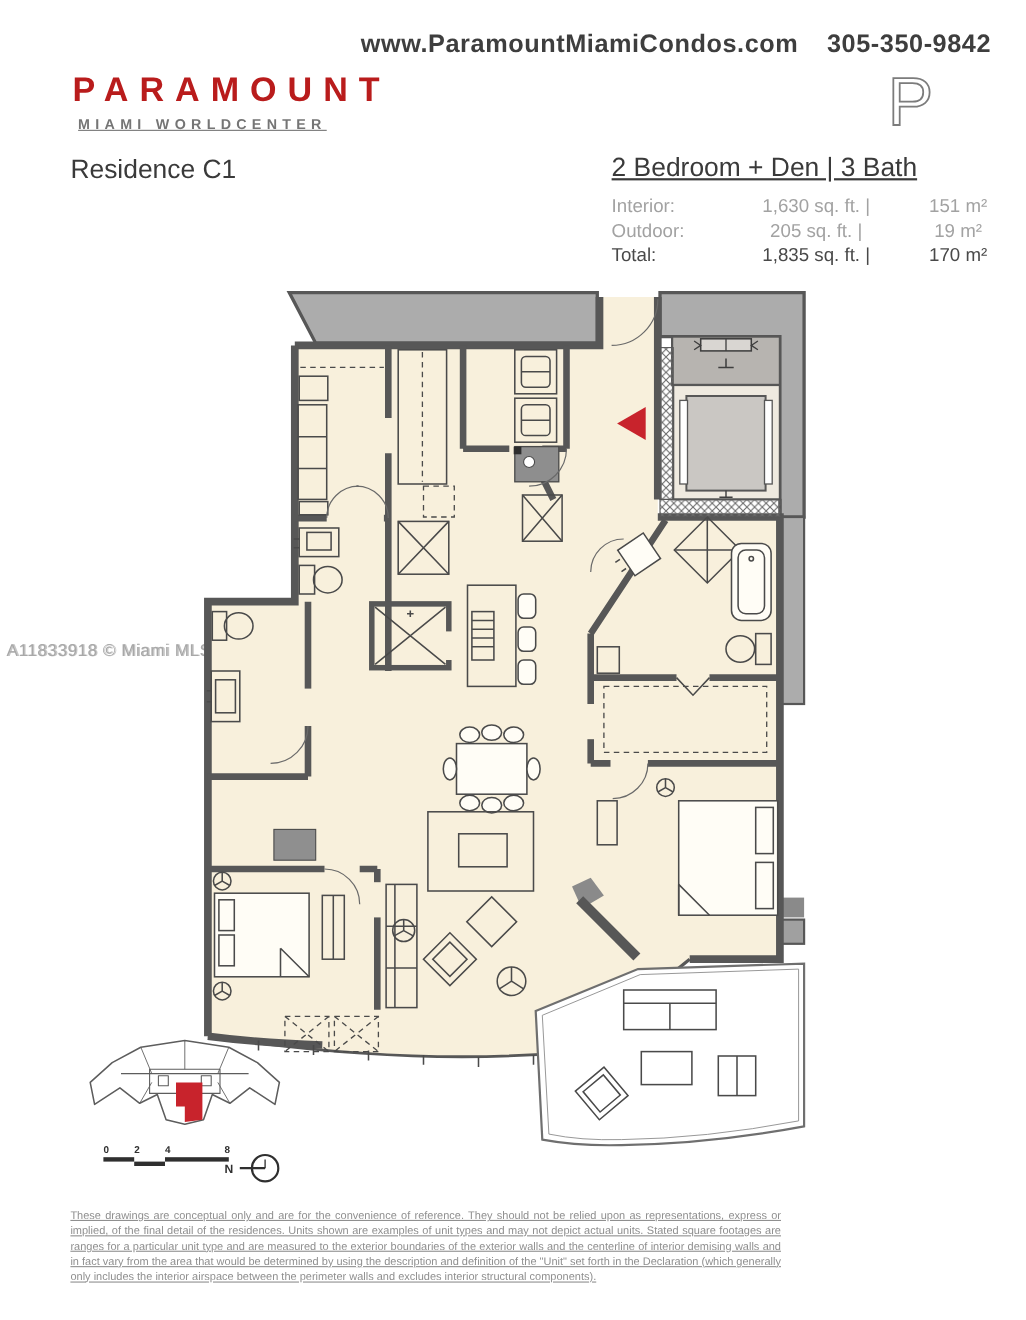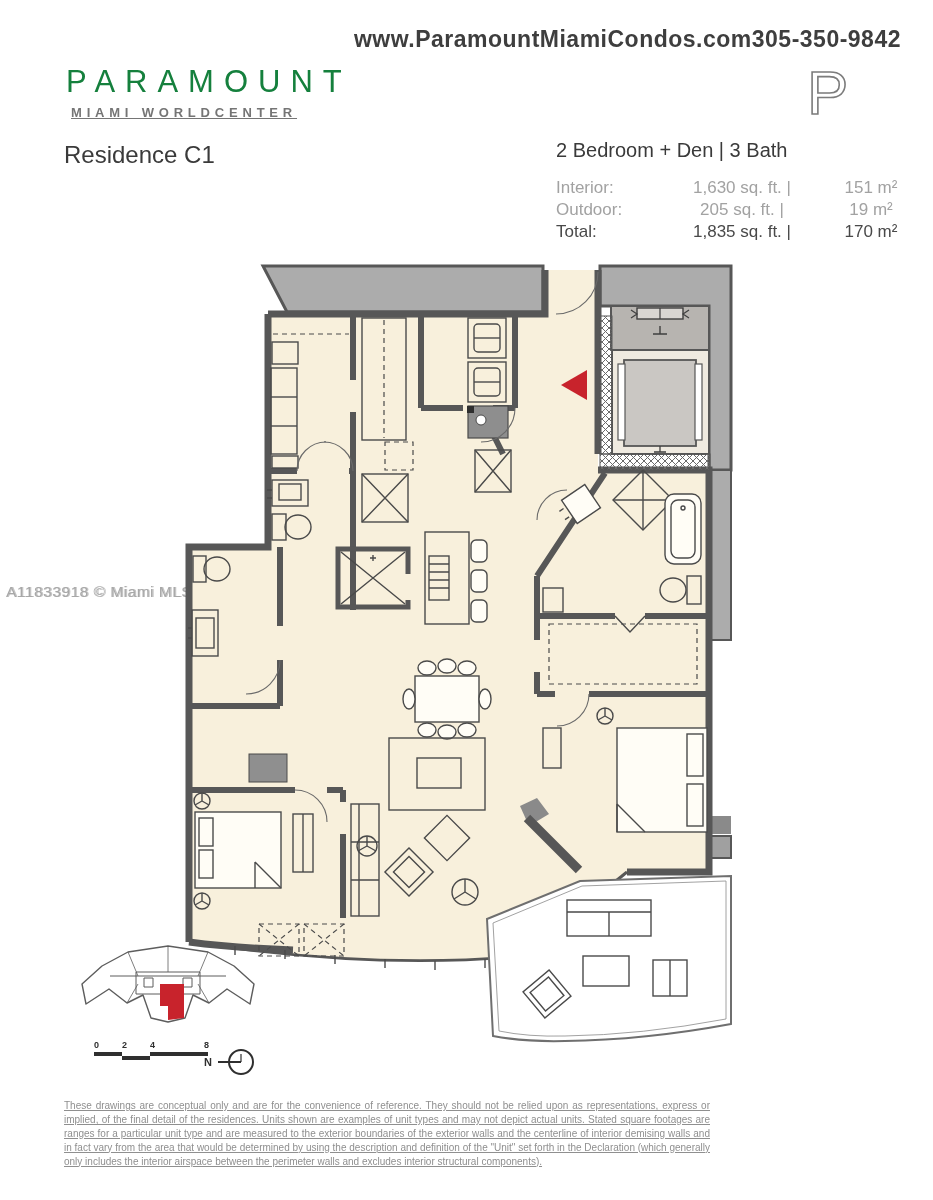--- a/index.html
+++ b/index.html
@@ -7,28 +7,28 @@
     position:relative;width:933px;height:1200px;margin:0 auto;
     background:#ffffff;overflow:hidden;
     font-family:"Liberation Sans", sans-serif;color:#3d3d3d;
   }
   
   .site-line{
     position:absolute;top:26px;right:32px;
     font-size:23px;font-weight:700;letter-spacing:0.5px;color:#3e3e3e;
     white-space:nowrap;
   }
-  .site-line .url{}
+  .site-line .url{margin-right:26px;}
   .brand{position:absolute;left:66px;top:64px;}
-  .brand-name{font-size:31px;letter-spacing:10px;color:#15803d;font-weight:400;}
+  .brand-name{font-size:31px;letter-spacing:10px;color:#b91c1c;font-weight:700;}
   .brand-sub{font-size:13px;letter-spacing:4.8px;color:#757575;font-weight:700;margin-top:5px;padding-left:5px;text-decoration:underline;}
   .brand-mark{position:absolute;right:64px;top:58px;width:74px;height:66px;}
   
   .residence-title{position:absolute;left:64px;top:141px;font-size:24px;color:#3a3a3a;}
-  .unit-config{position:absolute;left:556px;top:139px;font-size:20px;color:#3a3a3a;white-space:nowrap;}
+  .unit-config{position:absolute;left:556px;top:139px;font-size:24px;color:#3a3a3a;white-space:nowrap;text-decoration:underline;}
   .specs{position:absolute;left:556px;top:177px;font-size:17px;line-height:22px;}
   .spec-row{display:grid;grid-template-columns:104px 164px 94px;color:#a2a2a2;}
   .spec-row .sqft,.spec-row .metric{text-align:center;}
   .spec-row.total{color:#494949;}
   
   .watermark{
     position:absolute;left:6px;top:583px;font-size:15.5px;color:#a8a8a8;
     letter-spacing:0.5px;z-index:1;
     text-shadow:1.2px 0 0 rgba(150,150,150,.55);
   }

